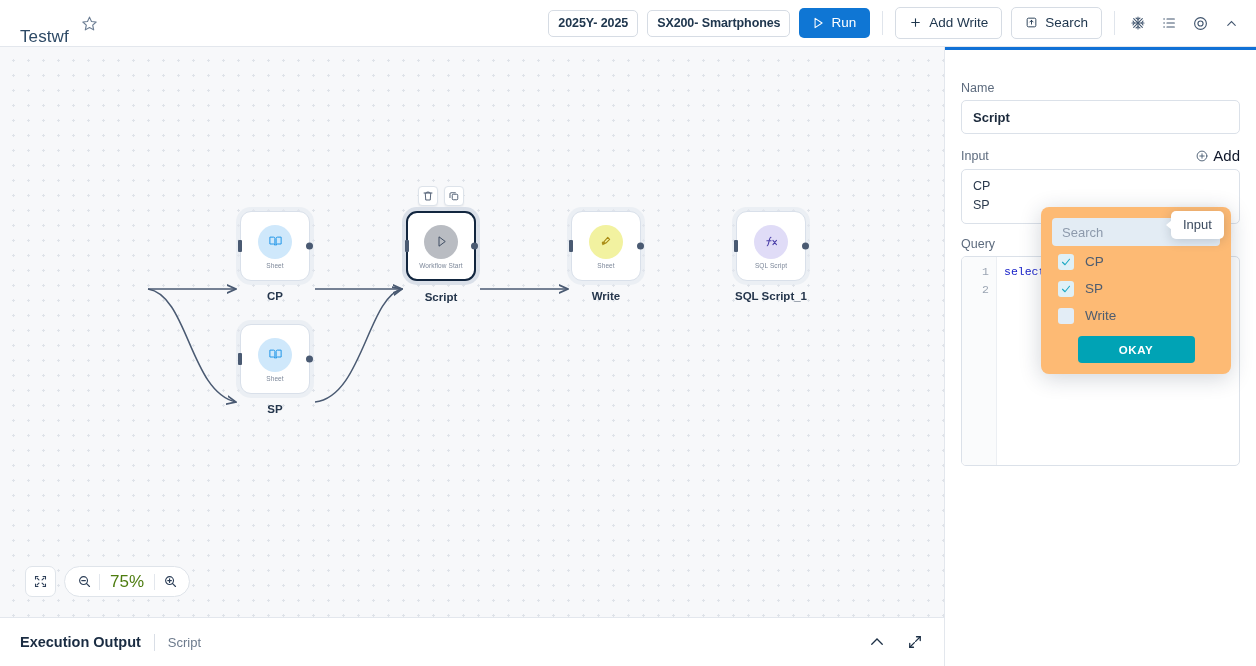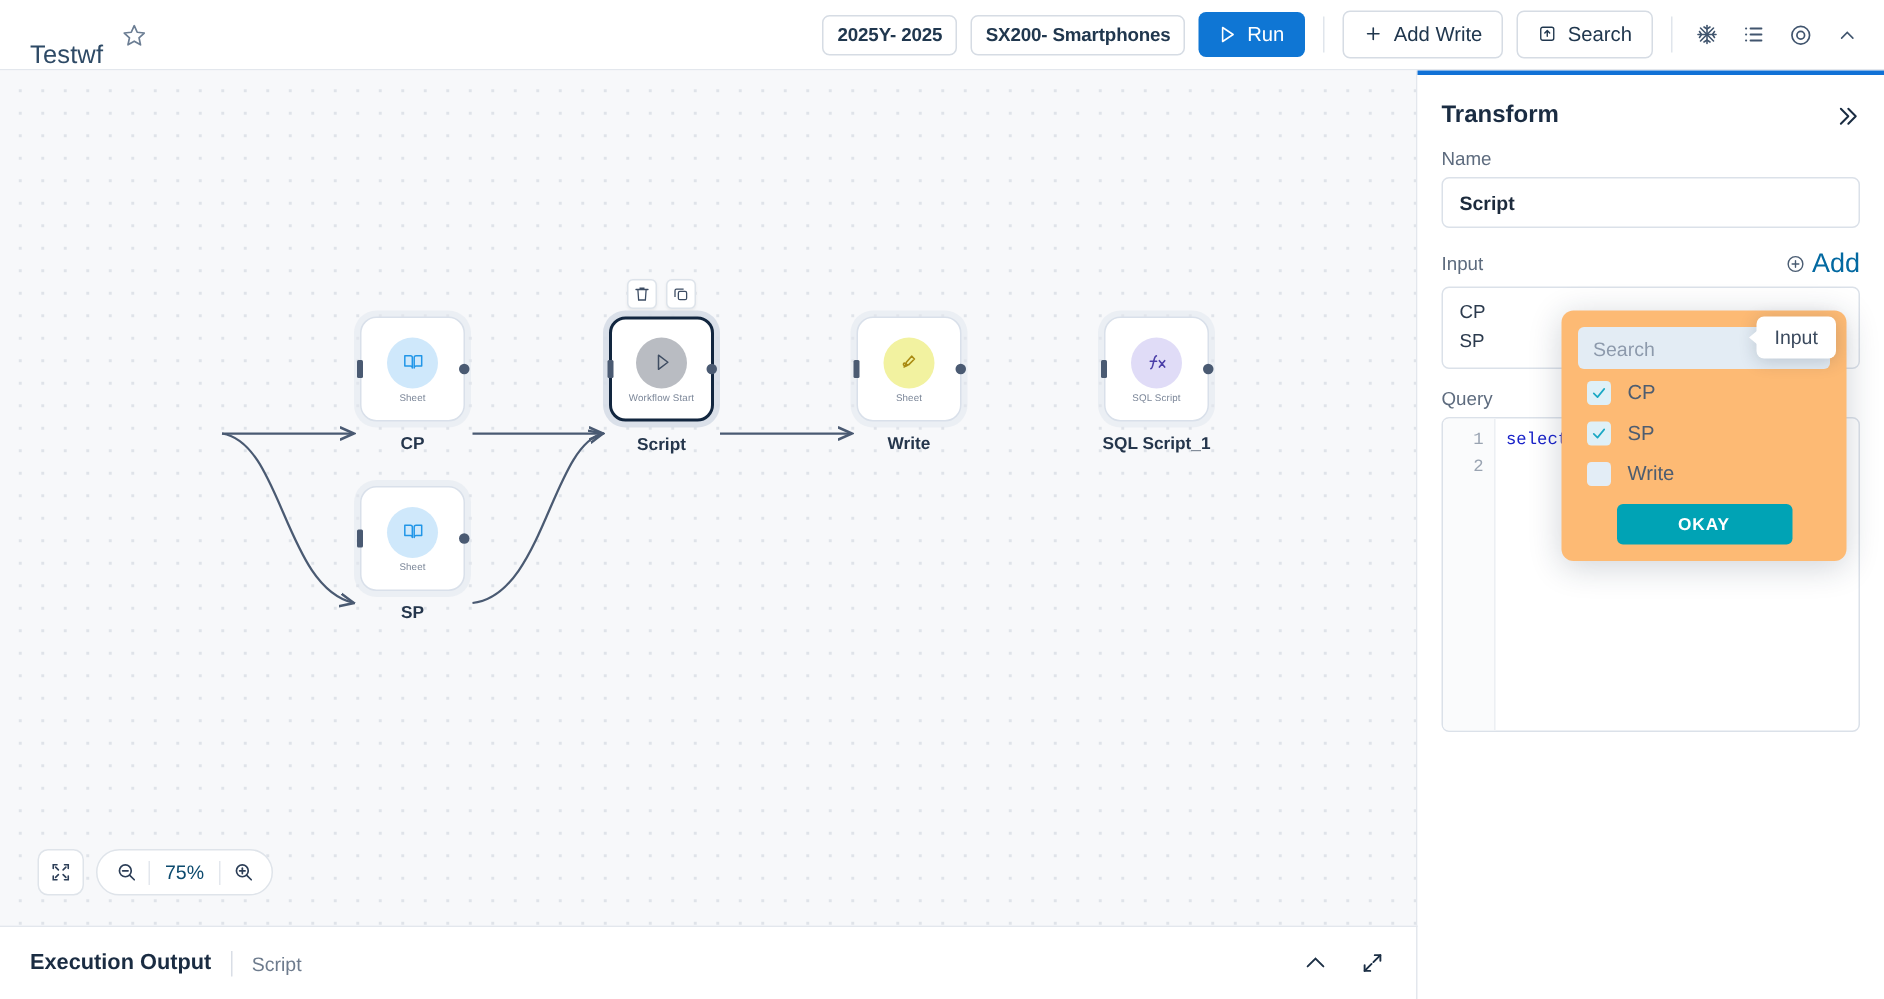--- a/index.html
+++ b/index.html
@@ -120,41 +120,41 @@
     justify-content: center; cursor: pointer; color: #2c3e57;
   }
   .zc-grp {
     height: 31px; background: #fff; border: 1px solid #dfe4ea; border-radius: 16px;
     display: flex; align-items: center; padding: 0 4px;
   }
   .zc-btn {
     width: 30px; height: 29px; display: flex; align-items: center;
     justify-content: center; cursor: pointer; color: #2c3e57;
   }
-  .zc-val { font-size: 13px; color: #0c4a6e; padding: 0 10px; min-width: 46px; text-align: center; }
+  .zc-val { font-size: 17px; color: #4d7c0f; padding: 0 10px; min-width: 46px; text-align: center; }
   .zc-div { width: 1px; height: 16px; background: #e3e7ed; }
 
   
   .rpanel {
     position: absolute; top: 47px; right: 0;
     width: 311px; height: 619px; background: #fff;
   }
   .rp-accent { height: 3px; background: #1071d6; width: 100%; }
   .rp-body { padding: 18px 16px 0 16px; position: relative; }
   .rp-head { display: flex; align-items: center; }
   .rp-title { font-size: 16px; font-weight: 700; color: #1a2c42; }
   .rp-collapse { margin-left: auto; cursor: pointer; color: #1a2c42; display:flex; }
   .fld-label {
     font-size: 12.5px; color: #5d6b7e; margin: 13px 0 5px; display: block;
   }
   .fld-row { display: flex; align-items: center; margin: 13px 0 5px; }
   .fld-row .fld-label { margin: 0; }
   .add-link {
     margin-left: auto; display: flex; align-items: center; gap: 4px;
-    font-size: 18px; color: #0369a1; cursor: pointer;
+    font-size: 15px; color: #0f172a; cursor: pointer;
   }
   .txt-input {
     width: 100%; height: 34px; border: 1px solid #dbe1e9; border-radius: 5px;
     padding: 0 11px; font-size: 13px; font-weight: 700; color: #1c2a3c;
     font-family: "Liberation Sans", sans-serif; background: #fff;
   }
   .list-box {
     width: 100%; min-height: 52px; border: 1px solid #dbe1e9; border-radius: 5px;
     padding: 7px 11px; font-size: 12.5px; color: #2b3a4d; line-height: 1.55;
   }
@@ -426,29 +426,20 @@
         </svg>
       </span>
     </div>
   </div>
 </div>
 
 <div class="rpanel">
   <div class="rp-accent"></div>
   <div class="rp-body">
 
-    <div class="rp-head">
-      <span class="rp-title">Transform</span>
-      <span class="rp-collapse">
-        <svg viewBox="0 0 24 24" width="17" height="17" fill="none" stroke="#1a2c42" stroke-width="1.9" stroke-linecap="round" stroke-linejoin="round">
-          <polyline points="6,5 13,12 6,19"></polyline>
-            <polyline points="13,5 20,12 13,19"></polyline>
-        </svg>
-      </span>
-    </div>
 
     <label class="fld-label">Name</label>
     <input class="txt-input" value="Script" style="">
 
     <div class="fld-row">
       <span class="fld-label">Input</span>
       <span class="add-link">
         <span style="display:flex">
           <svg viewBox="0 0 24 24" width="14" height="14" fill="none" stroke="#4a5c72" stroke-width="1.6" stroke-linecap="round">
             <circle cx="12" cy="12" r="8.4"></circle>

